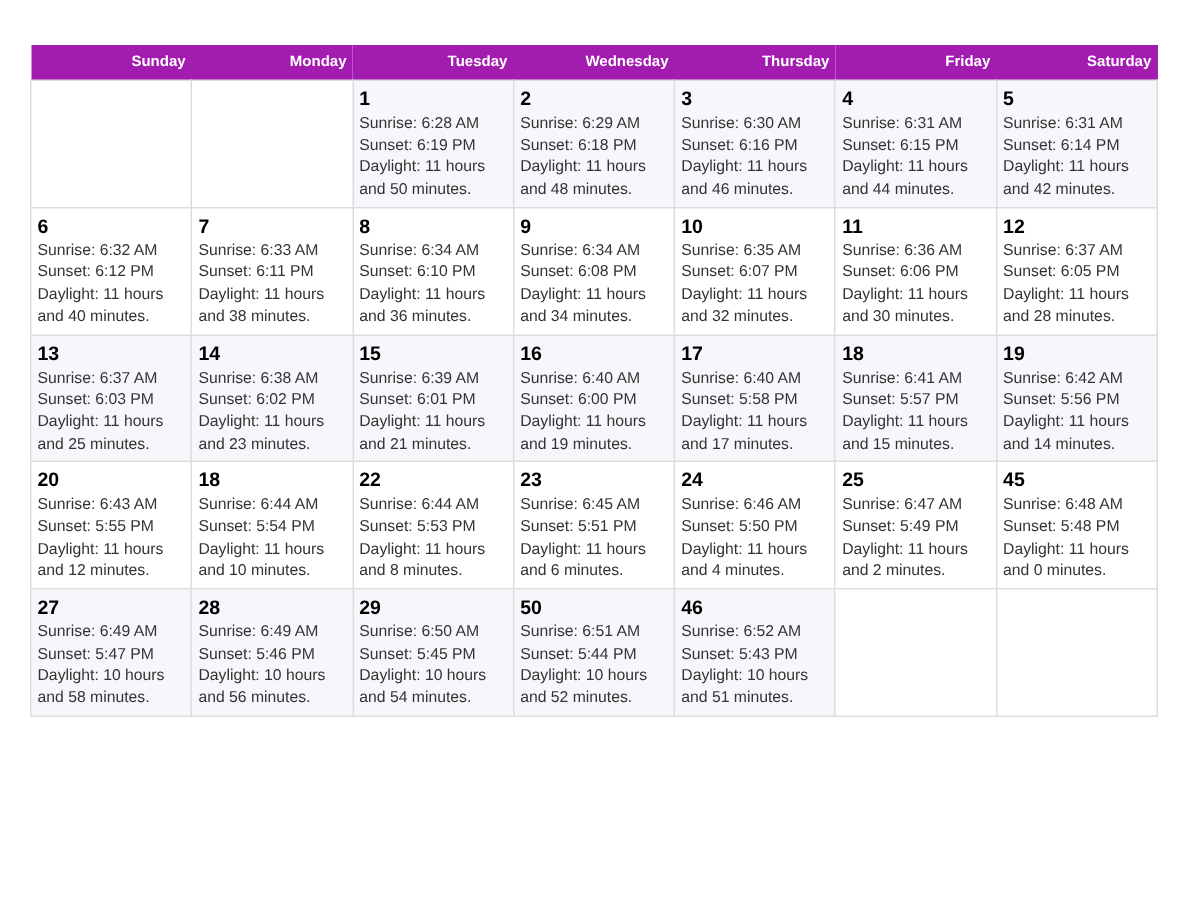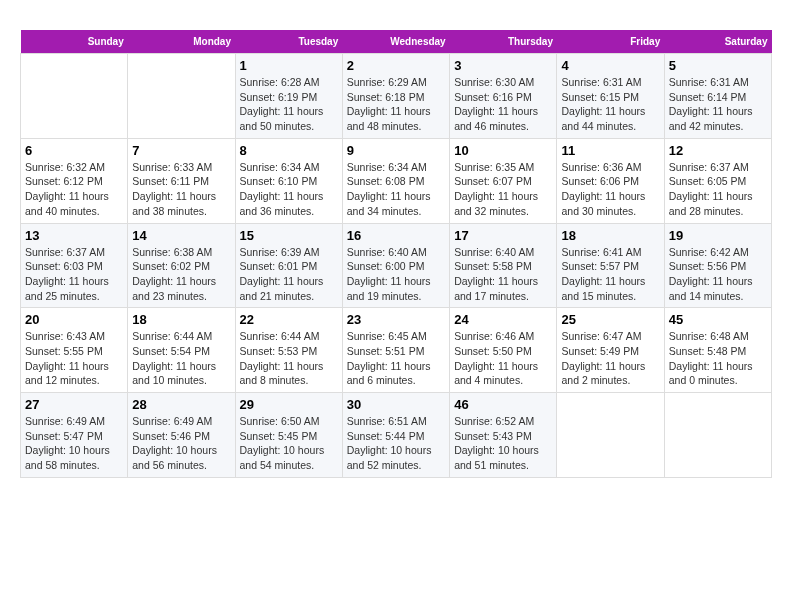--- a/index.html
+++ b/index.html
@@ -228,21 +228,21 @@
         </td>
         <td>
           <div class="day-num">28</div>
           <div class="day-detail">Sunrise: 6:49 AM<br>Sunset: 5:46 PM<br>Daylight: 10 hours and 56 minutes.</div>
         </td>
         <td>
           <div class="day-num">29</div>
           <div class="day-detail">Sunrise: 6:50 AM<br>Sunset: 5:45 PM<br>Daylight: 10 hours and 54 minutes.</div>
         </td>
         <td>
-          <div class="day-num">30</div>
+          <div class="day-num">50</div>
           <div class="day-detail">Sunrise: 6:51 AM<br>Sunset: 5:44 PM<br>Daylight: 10 hours and 52 minutes.</div>
         </td>
         <td>
           <div class="day-num">46</div>
           <div class="day-detail">Sunrise: 6:52 AM<br>Sunset: 5:43 PM<br>Daylight: 10 hours and 51 minutes.</div>
         </td>
         <td class="empty-cell"></td>
         <td class="empty-cell"></td>
       </tr>
     </tbody>

